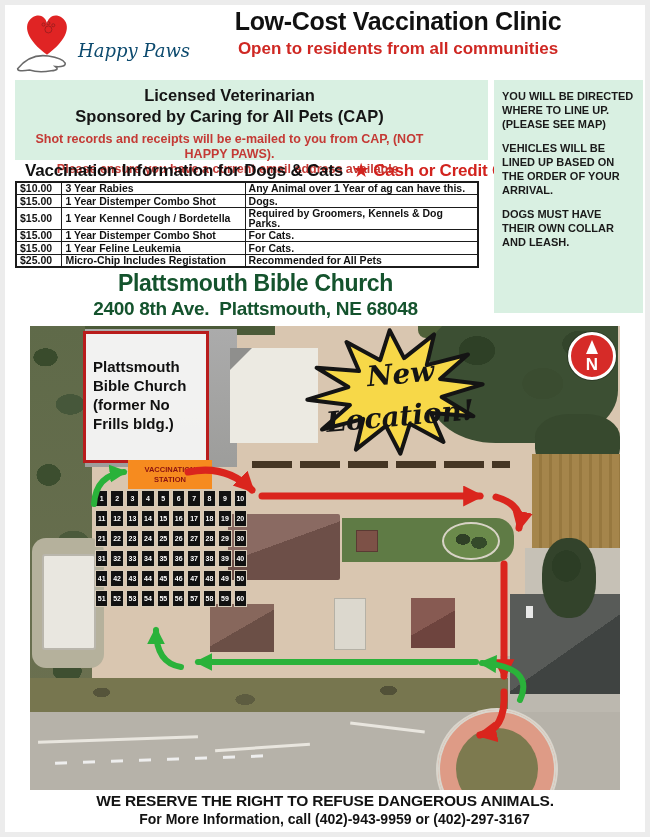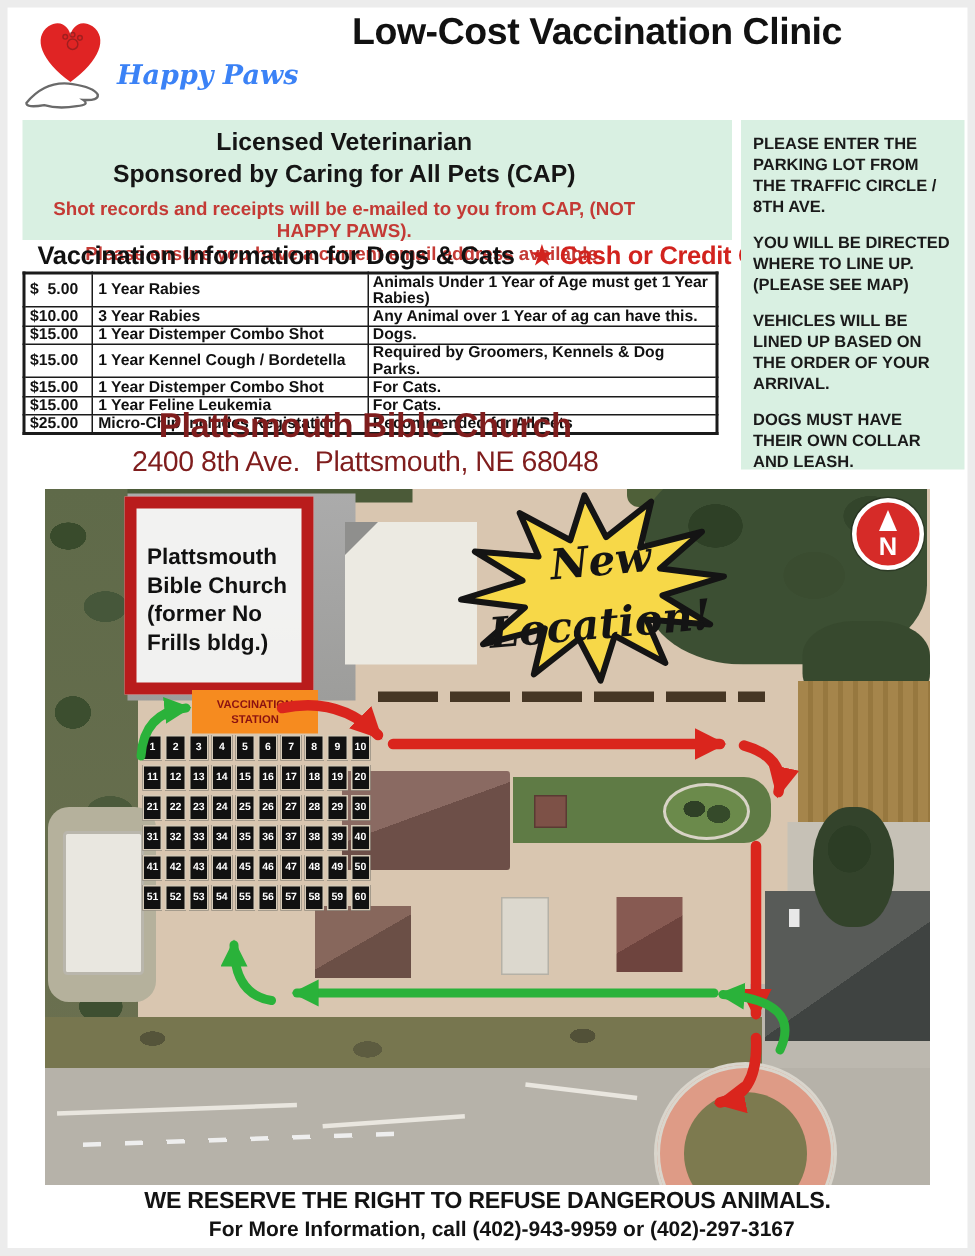--- a/index.html
+++ b/index.html
@@ -9,21 +9,21 @@
   *{box-sizing:border-box;}
   body{margin:0;background:#e6e6e6;font-family:"Liberation Sans",sans-serif;}
   .page{position:relative;width:650px;height:837px;margin:0 auto;background:#fff;overflow:hidden;
         box-shadow:inset 0 0 0 5px #ececec;}
   .abs{position:absolute;}
 
   
   .logo{left:12px;top:4px;width:190px;height:74px;}
   .logo svg{position:absolute;left:0;top:0;}
   .logo-text{position:absolute;left:66px;top:36px;font-family:"DejaVu Serif",serif;font-style:italic;
-             font-weight:700;font-size:18px;color:#3b82f6;white-space:nowrap;}
+             font-weight:400;font-size:18px;color:#0c4a6e;white-space:nowrap;}
   .title-wrap{left:148px;top:7px;width:500px;text-align:center;color:#111;}
   .t1{font-size:25px;font-weight:800;letter-spacing:-.3px;}
   .t2{font-size:24px;font-weight:800;letter-spacing:-.3px;margin-top:2px;}
   .t3{font-size:17px;font-weight:800;color:var(--flyer-red);margin-top:3px;}
 
   
   .sponsor{left:15px;top:80px;width:473px;height:80px;background:var(--mint);padding:5px 52px 0 8px;text-align:center;}
   .s1,.s2{font-size:16.5px;font-weight:800;color:#151515;line-height:1.25;}
   .s3,.s4{font-size:12.5px;font-weight:800;color:#c43a35;line-height:1.2;text-align:center;}
   .s3{margin-top:6px;}
@@ -38,23 +38,23 @@
                    padding:0 3px;height:12.5px;line-height:1;background:#fff;}
   td.price{width:46px;white-space:pre;}
   td.item{width:184px;}
   td.note{width:234px;}
 
   
   .sidebar{left:494px;top:80px;width:149px;height:233px;background:var(--mint);padding:10px 8px;}
   .sidebar p{margin:0 0 10px 0;font-size:11px;font-weight:800;color:#1a1a1a;line-height:1.27;}
 
   
-  .venue{left:0;top:270px;width:487px;text-align:center;color:#7f1d1d;}
+  .venue{left:12px;top:270px;width:487px;text-align:center;color:#14532d;}
   .v1{font-size:23px;font-weight:800;letter-spacing:-.3px;}
-  .v2{font-size:19px;font-weight:400;letter-spacing:-.3px;margin-top:1px;}
+  .v2{font-size:19px;font-weight:700;letter-spacing:-.3px;margin-top:1px;}
 
   
   .map{left:30px;top:326px;width:590px;height:464px;background:var(--map-tan);overflow:hidden;}
   .map .abs{position:absolute;}
   .veg-left{left:0;top:0;width:62px;height:392px;
     background:
       radial-gradient(20px 15px at 25% 8%, #394b2c 60%, transparent 61%),
       radial-gradient(24px 17px at 65% 20%, #46573a 60%, transparent 61%),
       radial-gradient(20px 18px at 30% 38%, #3c4e2f 60%, transparent 61%),
       radial-gradient(26px 18px at 70% 55%, #4b5a3b 60%, transparent 61%),
@@ -76,21 +76,21 @@
   .road2{left:470px;top:330px;width:120px;height:70px;background:#bcb8af;}
   .tree-clump{left:512px;top:212px;width:54px;height:80px;border-radius:45%;
     background:radial-gradient(24px 26px at 45% 35%, #2c3d25 60%, transparent 61%),#33432b;}
   .bldg-dark{left:480px;top:268px;width:110px;height:100px;
     background:linear-gradient(145deg,#585b58 0 55%,#3f4341 55%);}
   .bldg-vent{left:496px;top:280px;width:7px;height:12px;background:#e8e8e8;}
   .apron{left:2px;top:212px;width:72px;height:130px;border-radius:14px;background:#b5b19c;}
   .bldg-white{left:12px;top:228px;width:54px;height:96px;background:#e9e7e0;border:2px solid #b9b6ac;border-radius:3px;}
   .gray-bldg{left:55px;top:3px;width:152px;height:138px;background:linear-gradient(#ababab,#9d9d9b);}
   .label-box{left:53px;top:5px;width:126px;height:132px;background:rgba(248,248,246,.93);
-             border:8px solid #b91c1c;padding:24px 7px 0 7px;font-size:15px;line-height:1.26;
+             border:3px solid #b91c1c;padding:24px 7px 0 7px;font-size:15px;line-height:1.26;
              font-weight:800;color:#111;}
   .church{left:200px;top:22px;width:88px;height:95px;background:#eceae2;}
   .church::before{content:"";position:absolute;left:0;top:0;width:0;height:0;
                   border-top:22px solid #8f8f8d;border-right:22px solid transparent;}
   .fence{left:222px;top:135px;width:258px;height:7px;
     background:repeating-linear-gradient(90deg,#463624 0 40px,transparent 40px 48px);}
   .house1{left:198px;top:188px;width:112px;height:66px;
     background:linear-gradient(160deg,#8a6a62 0 45%,#6d4f48 45%);border-radius:2px;}
   .grass1{left:312px;top:192px;width:172px;height:44px;background:#5f7b45;border-radius:0 18px 18px 0;}
   .shed{left:326px;top:204px;width:22px;height:22px;background:#7d5147;border:1px solid #5a3a33;}
@@ -154,41 +154,37 @@
           <circle cx="45" cy="29" r="2.2"></circle>
         <circle cx="52" cy="27" r="2.2"></circle>
           <circle cx="59" cy="30" r="2.2"></circle>
       </g>
       <path d="M8 92 Q26 70 52 74 Q72 77 76 84 Q77 90 62 89 Q69 94 56 95 Q38 98 25 94 Q8 97 8 92 Z" fill="#fff" stroke="#6a6a6a" stroke-width="2.2"></path>
     </svg>
     <div class="logo-text">Happy Paws</div>
   </div>
   <div class="abs title-wrap">
     <div class="t1">Low-Cost Vaccination Clinic</div>
+    <div class="t3">Open to residents from all communities</div>
   </div>
 
   <div class="abs sponsor">
     <div class="s1">Licensed Veterinarian</div>
     <div class="s2">Sponsored by Caring for All Pets (CAP)</div>
     <div class="s3">Shot records and receipts will be e-mailed to you from CAP, (NOT HAPPY PAWS).</div>
     <div class="s4">Please ensure you have a current email address available.</div>
   </div>
 
   <div class="abs pricing-head">
     <span>Vaccination Information for Dogs &amp; Cats</span>
     <span class="pay">★ Cash or Credit Only</span>
   </div>
   <table class="pricing">
     <tbody id="pricing-body">
         <tr>
-          <td class="price">$  5.00</td>
-          <td class="item">1 Year Rabies</td>
-          <td class="note">Animals Under 1 Year of Age must get 1 Year Rabies)</td>
-        </tr>
-        <tr>
           <td class="price">$10.00</td>
           <td class="item">3 Year Rabies</td>
           <td class="note">Any Animal over 1 Year of ag can have this.</td>
         </tr>
         <tr>
           <td class="price">$15.00</td>
           <td class="item">1 Year Distemper Combo Shot</td>
           <td class="note">Dogs.</td>
         </tr>
         <tr>
@@ -208,21 +204,20 @@
         </tr>
         <tr>
           <td class="price">$25.00</td>
           <td class="item">Micro-Chip Includes Registation</td>
           <td class="note">Recommended for All Pets</td>
         </tr>
       </tbody>
   </table>
 
   <div class="abs sidebar" id="parking-paragraphs">
-      <p>PLEASE ENTER THE PARKING LOT FROM THE TRAFFIC CIRCLE / 8TH AVE.</p>
       <p>YOU WILL BE DIRECTED WHERE TO LINE UP. (PLEASE SEE MAP)</p>
       <p>VEHICLES WILL BE LINED UP BASED ON THE ORDER OF YOUR ARRIVAL.</p>
       <p>DOGS MUST HAVE THEIR OWN COLLAR AND LEASH.</p>
     </div>
 
   <div class="abs venue">
     <div class="v1">Plattsmouth Bible Church</div>
     <div class="v2">2400 8th Ave.&nbsp; Plattsmouth, NE 68048</div>
   </div>
 

